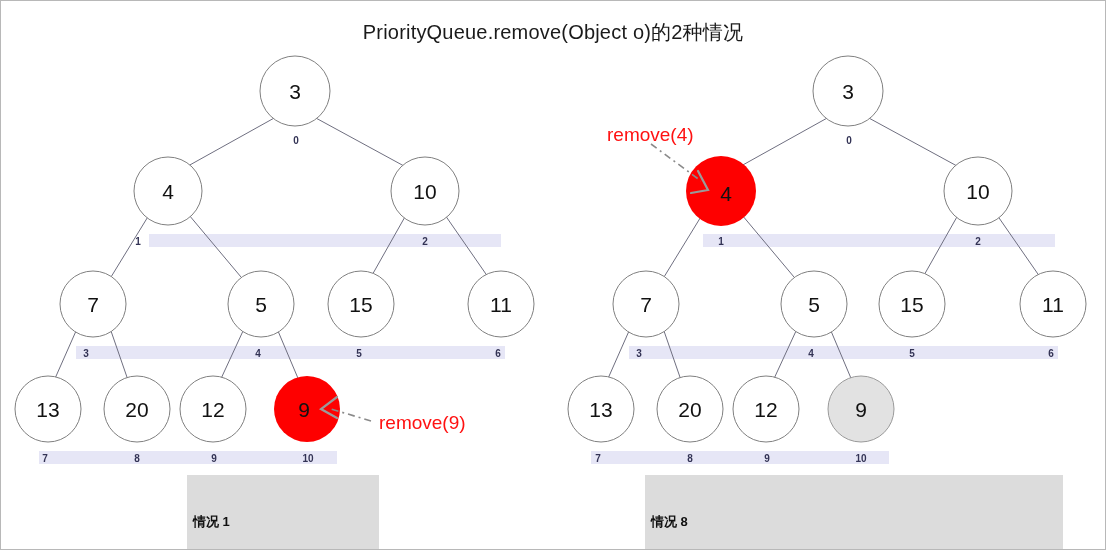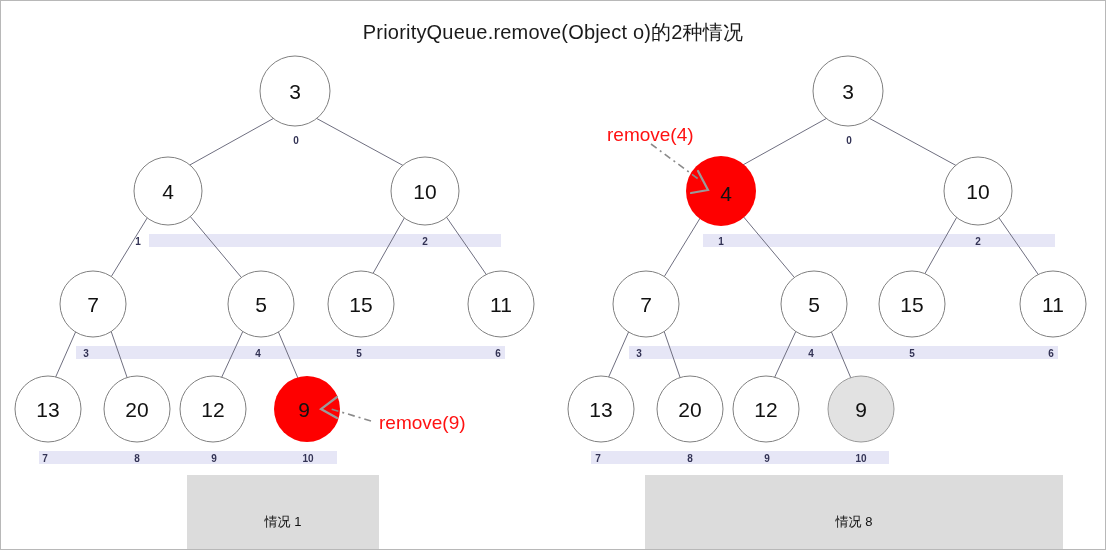--- a/index.html
+++ b/index.html
@@ -61,21 +61,21 @@
   .caption{
     position:absolute;
     background:#dcdcdc;
     color:#101010;
     font-size:13px;
     line-height:18px;
     white-space:pre;
     padding:2px 6px 4px 6px;
     box-sizing:border-box;
   }
-  .caption .ctitle{ display:block; text-align:center; }
+  .caption .ctitle{ display:block; text-align:left;font-weight:bold; }
   #caption-left{ left:186px; top:474px; width:192px; }
   #caption-right{ left:644px; top:474px; width:418px; }
 </style>
 </head>
 <body>
 
 <div id="canvas">
 
   <div id="title">PriorityQueue.remove(Object o)的2种情况</div>
 

